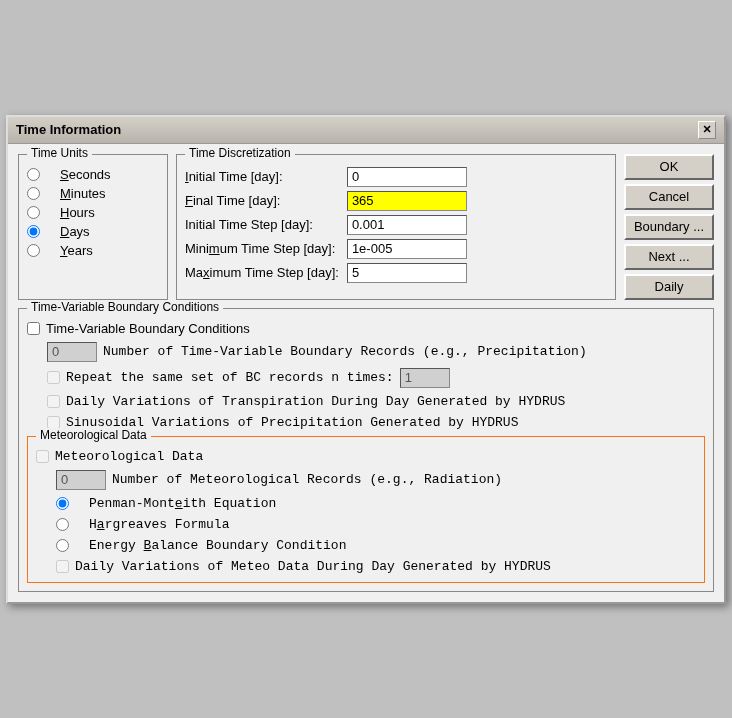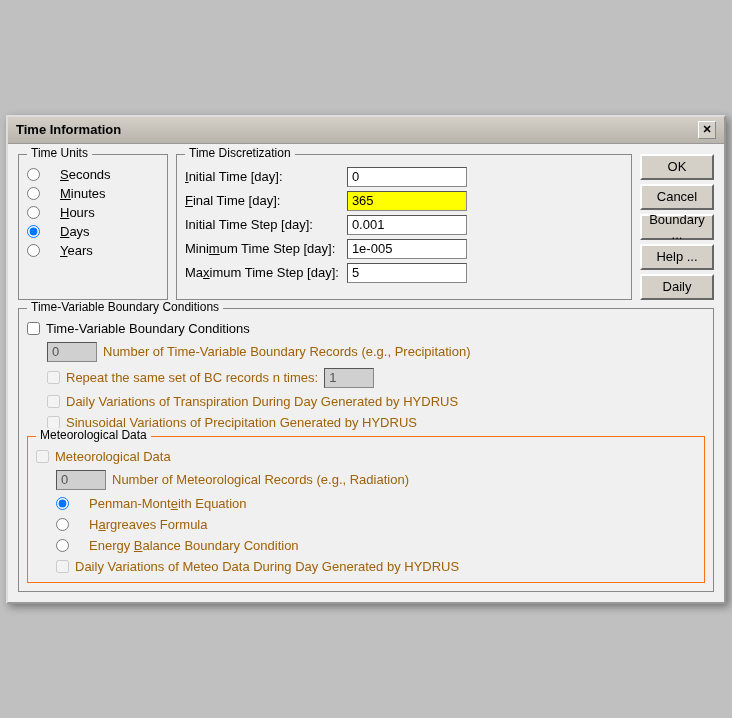--- a/index.html
+++ b/index.html
@@ -133,21 +133,21 @@
       width: 120px;
     }
     .form-input.highlighted {
       background: #ffff00;
     }
 
     .buttons-col {
       display: flex;
       flex-direction: column;
       gap: 4px;
-      width: 74px;
+      width: 90px;
       flex-shrink: 0;
     }
     .win-btn {
       height: 26px;
       background: #d4d0c8;
       border: 2px solid;
       border-top-color: #fff;
       border-left-color: #fff;
       border-right-color: #666;
       border-bottom-color: #666;
@@ -202,21 +202,22 @@
       height: 20px;
       width: 50px;
       border: 1px solid #888;
       border-top-color: #555;
       border-left-color: #555;
       padding: 1px 4px;
       font-size: 13px;
       background: #d0d0d0;
     }
     .disabled-text {
-      color: #a16207;
+      color: #000000;
+      font-family: Liberation Mono, monospace;
     }
     .meteorological-group {
       border: 1px solid #f97316;
       padding: 6px 20px 8px 8px;
       position: relative;
     }
     .meteorological-group .group-box-legend {
       position: absolute;
       top: -9px;
       left: 8px;
@@ -278,21 +279,21 @@
           <input type="text" class="form-input" value="1e-005" style="">
           <label class="form-label">Ma<span class="underline-char">x</span>imum Time Step [day]:</label>
           <input type="text" class="form-input" value="5" style="">
         </div>
       </div>
 
       <div class="buttons-col">
         <button class="win-btn">OK</button>
         <button class="win-btn">Cancel</button>
         <button class="win-btn">Boundary ...</button>
-        <button class="win-btn">Help ...</button>
+        <button class="win-btn">Next ...</button>
         <button class="win-btn">Daily</button>
       </div>
     </div>
 
     <div class="tvbc-section">
       <span class="group-box-legend">Time-Variable Boundary Conditions</span>
       <div class="section-content">
         <div class="checkbox-item">
           <input type="checkbox" id="tvbc-main" style="">
           <label for="tvbc-main">Time-Variable Boundary Conditions</label>

